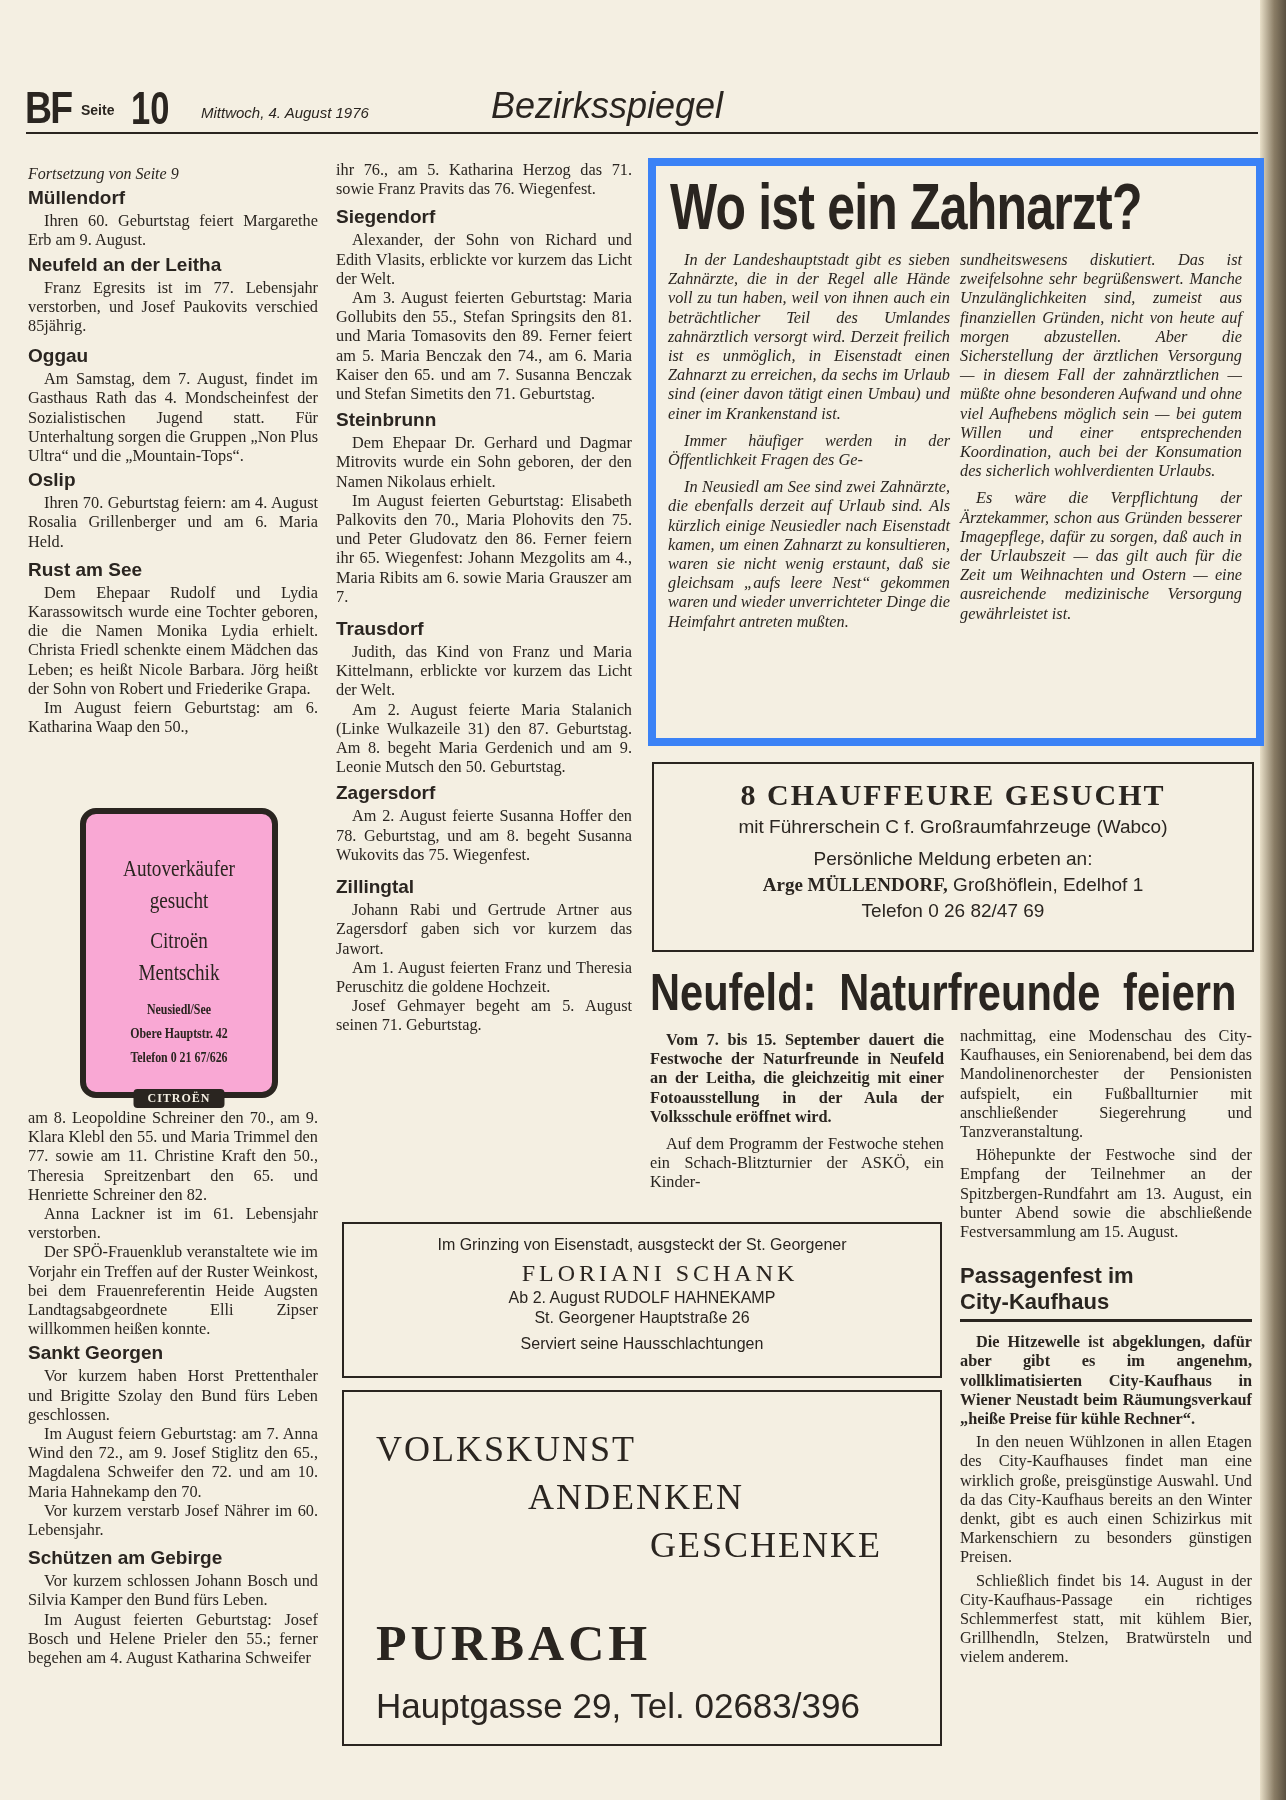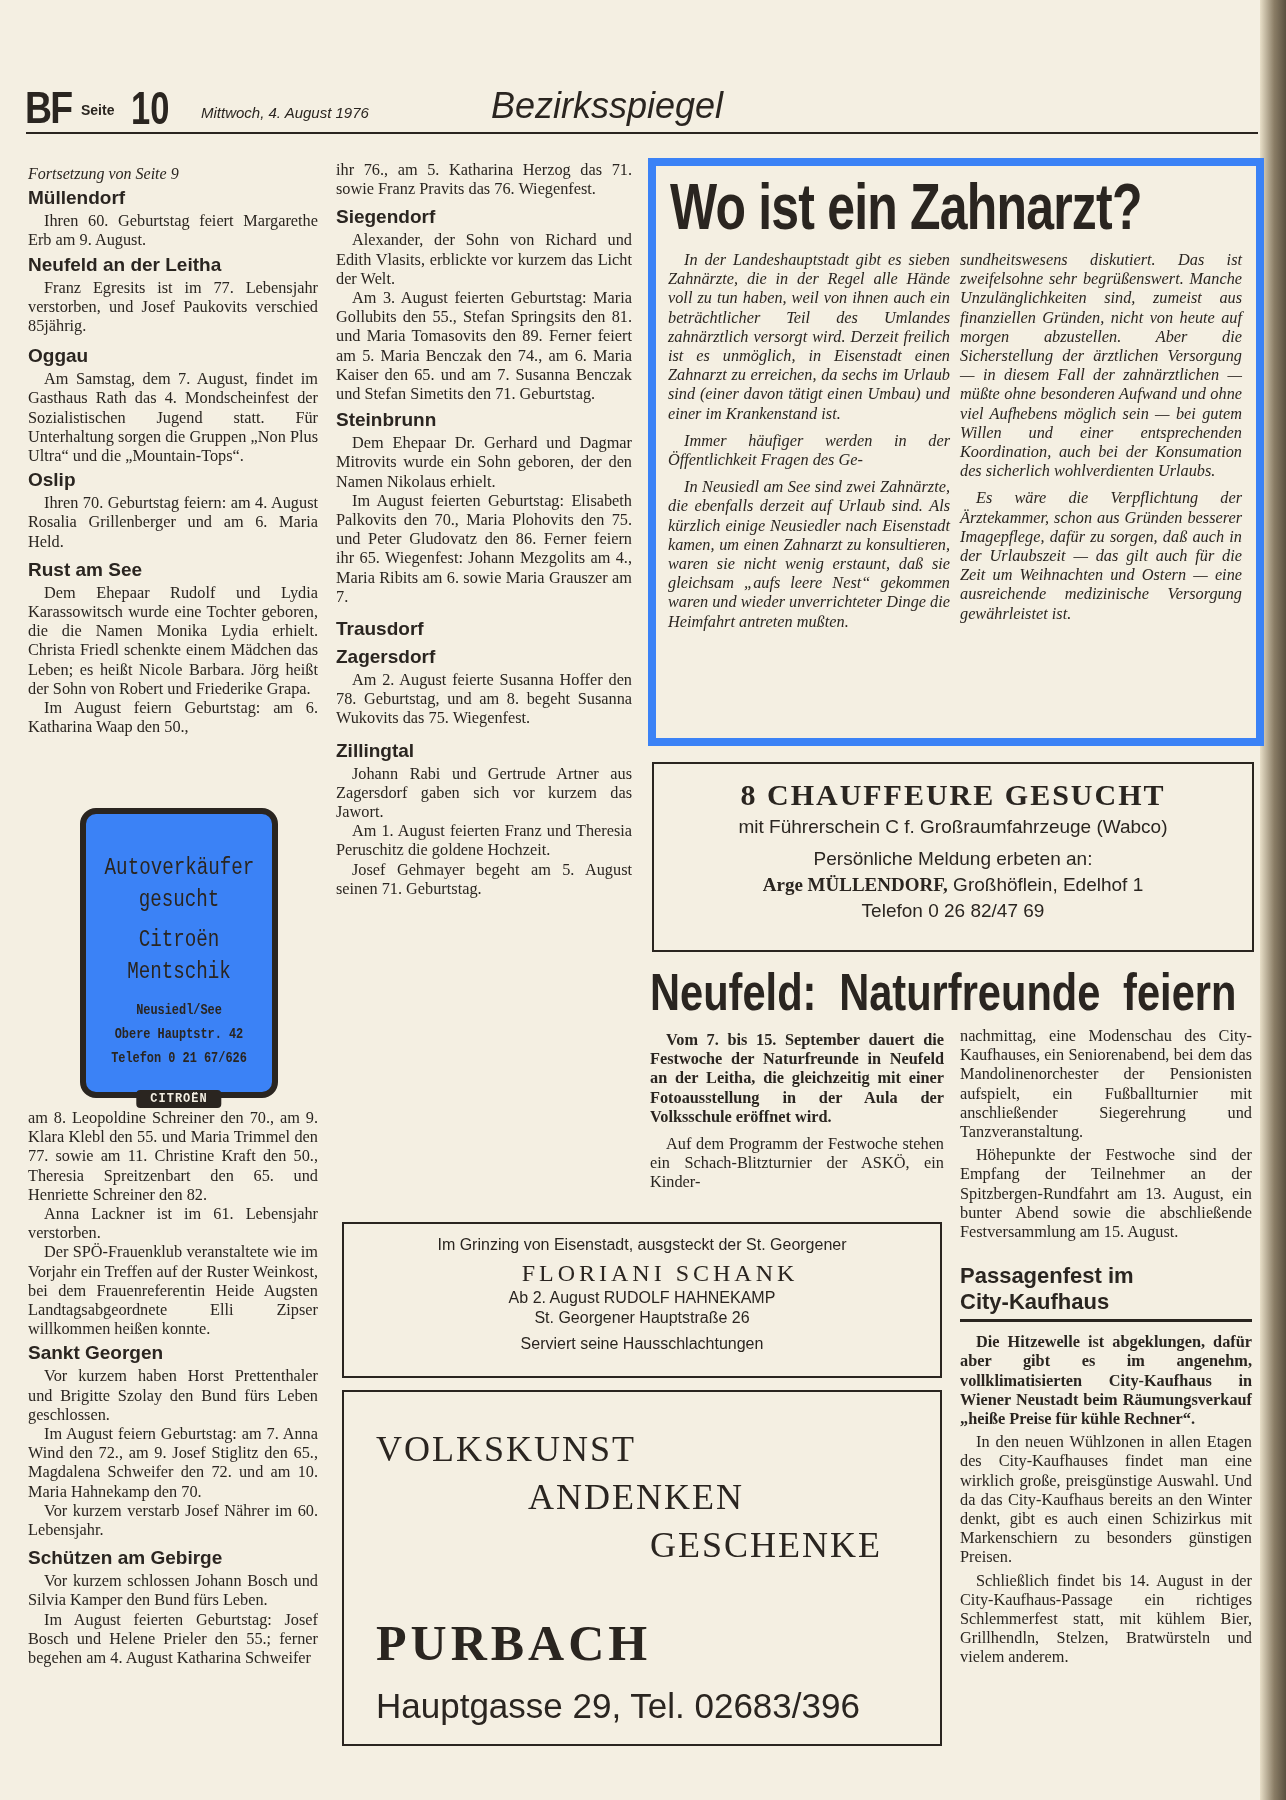--- a/index.html
+++ b/index.html
@@ -37,21 +37,21 @@
   .ad-chauffeure .l2{font-size:19px;margin-top:4px;}
   .ad-chauffeure .l3{font-size:19px;margin-top:10px;}
   .ad-chauffeure .l4{font-size:19px;margin-top:4px;}
   .ad-chauffeure .l4 b{font-family:"Liberation Serif",serif;}
   .ad-chauffeure .l5{font-size:19px;margin-top:4px;}
   
   .neufeld-h{position:absolute;left:650px;top:964px;width:600px;margin:0;font-family:"Liberation Sans",sans-serif;font-weight:bold;
      font-size:52px;line-height:56px;transform:scaleX(0.8);transform-origin:left;white-space:nowrap;word-spacing:14px;}
   
   .ad-citroen{position:absolute;left:80px;top:808px;width:186px;height:278px;border:6px solid #2a2520;border-radius:16px;
-     text-align:center;font-family:Liberation Mono, monospace;background:#3b82f6;}
+     text-align:center;font-family:Liberation Serif, serif;background:#f9a8d4;}
   .ad-citroen .big{font-size:24px;line-height:32px;transform:scaleX(0.8);}
   .ad-citroen .small{font-size:14px;line-height:24px;font-weight:bold;transform:scaleX(0.85);}
   .ad-citroen .brand{position:absolute;left:50%;bottom:-16px;transform:translateX(-50%);background:#2a2520;color:#f4efe2;
      font-size:12px;font-weight:bold;padding:2px 14px;border-radius:4px;letter-spacing:1px;}
   
   .ad-floriani{position:absolute;left:342px;top:1222px;width:596px;height:152px;border:2px solid #2a2520;text-align:center;
      font-family:"Liberation Sans",sans-serif;}
   .ad-floriani .l1{margin-top:12px;font-size:16px;}
   .ad-floriani .l2{margin-top:6px;font-family:"Liberation Serif",serif;font-weight:normal;font-size:24px;letter-spacing:4px;padding-left:36px;}
   .ad-floriani .l3,.ad-floriani .l4{font-size:16px;margin-top:2px;}
@@ -123,20 +123,22 @@
 
   <div class="col" style="left:336px;top:160px;width:296px;">
     <p class="cont">ihr 76., am 5. Katharina Herzog das 71. sowie Franz Pravits das 76. Wiegenfest.</p>
     <h3 style="margin-top:8px">Siegendorf</h3>
     <p>Alexander, der Sohn von Richard und Edith Vlasits, erblickte vor kurzem das Licht der Welt.</p>
     <p>Am 3. August feierten Geburtstag: Maria Gollubits den 55., Stefan Springsits den 81. und Maria Tomasovits den 89. Ferner feiert am 5. Maria Benczak den 74., am 6. Maria Kaiser den 65. und am 7. Susanna Benczak und Stefan Simetits den 71. Geburtstag.</p>
     <h3 style="margin-top:6px">Steinbrunn</h3>
     <p>Dem Ehepaar Dr. Gerhard und Dagmar Mitrovits wurde ein Sohn geboren, der den Namen Nikolaus erhielt.</p>
     <p>Im August feierten Geburtstag: Elisabeth Palkovits den 70., Maria Plohovits den 75. und Peter Gludovatz den 86. Ferner feiern ihr 65. Wiegenfest: Johann Mezgolits am 4., Maria Ribits am 6. sowie Maria Grauszer am 7.</p>
     <h3 style="margin-top:12px">Trausdorf</h3>
+    <p>Judith, das Kind von Franz und Maria Kittelmann, erblickte vor kurzem das Licht der Welt.</p>
+    <p>Am 2. August feierte Maria Stalanich (Linke Wulkazeile 31) den 87. Geburtstag. Am 8. begeht Maria Gerdenich und am 9. Leonie Mutsch den 50. Geburtstag.</p>
     <h3 style="margin-top:6px">Zagersdorf</h3>
     <p>Am 2. August feierte Susanna Hoffer den 78. Geburtstag, und am 8. begeht Susanna Wukovits das 75. Wiegenfest.</p>
     <h3 style="margin-top:12px">Zillingtal</h3>
     <p>Johann Rabi und Gertrude Artner aus Zagersdorf gaben sich vor kurzem das Jawort.</p>
     <p>Am 1. August feierten Franz und Theresia Peruschitz die goldene Hochzeit.</p>
     <p>Josef Gehmayer begeht am 5. August seinen 71. Geburtstag.</p>
   </div>
 
   <div class="zahnarzt">
     <h1>Wo ist ein Zahnarzt?</h1>

